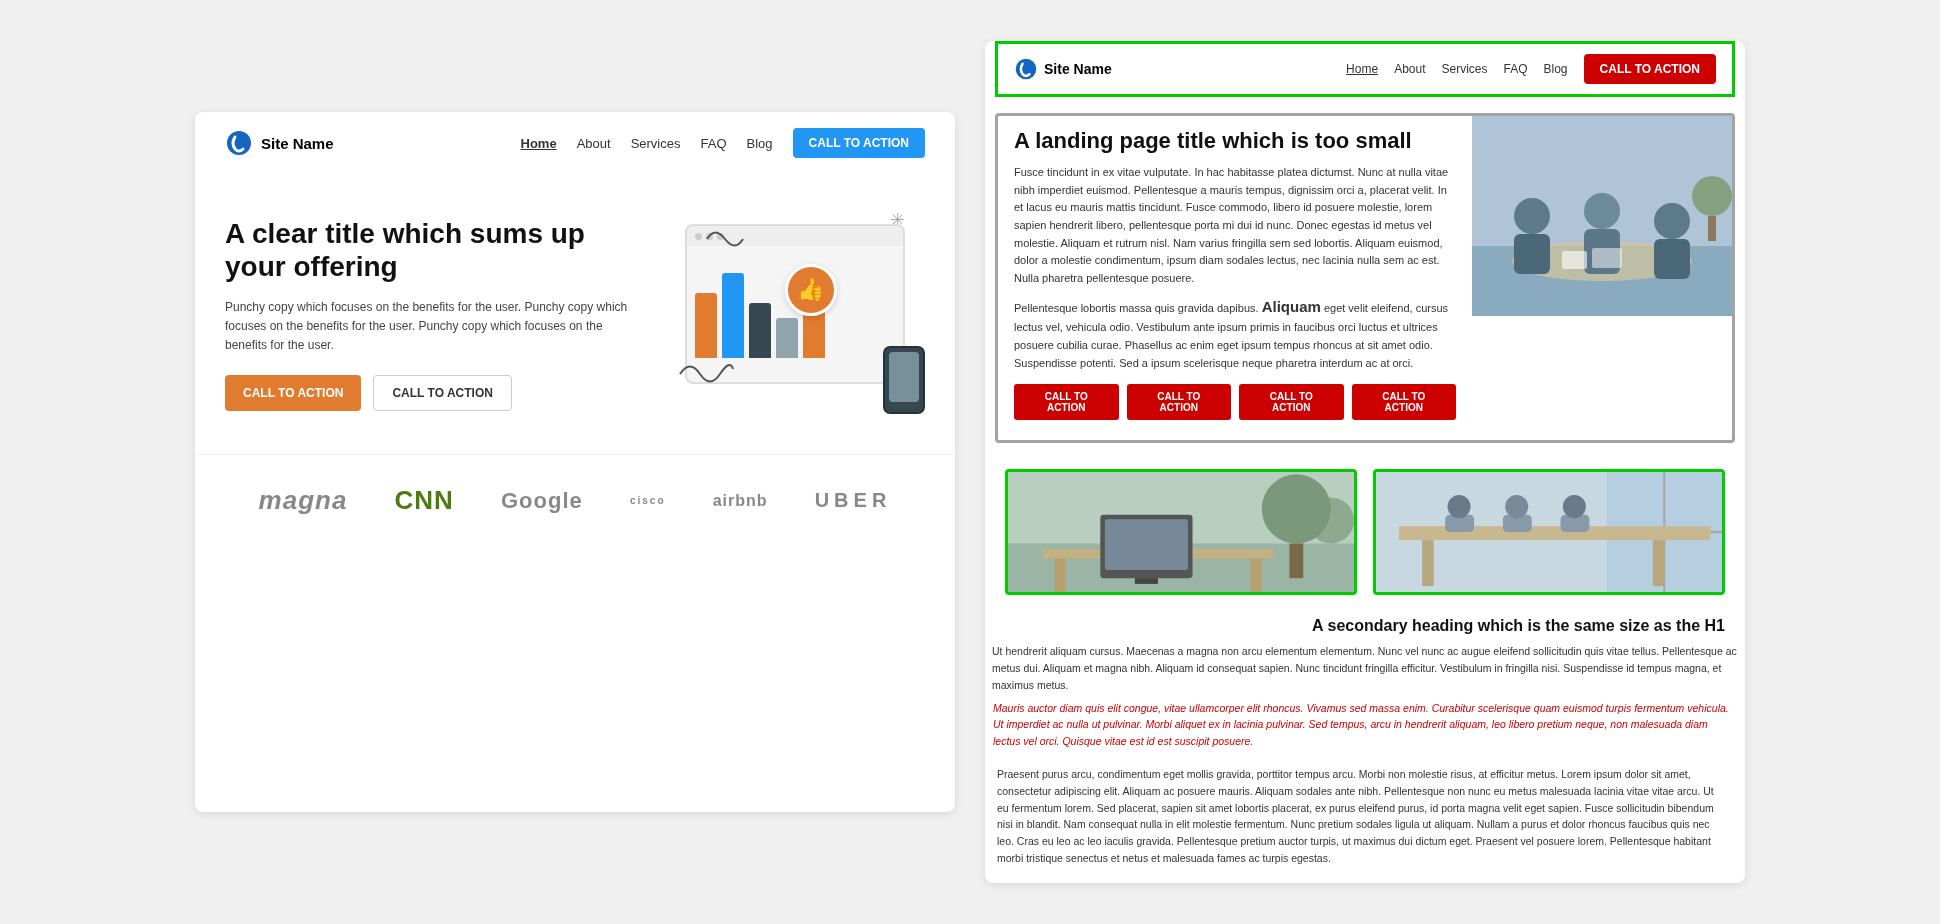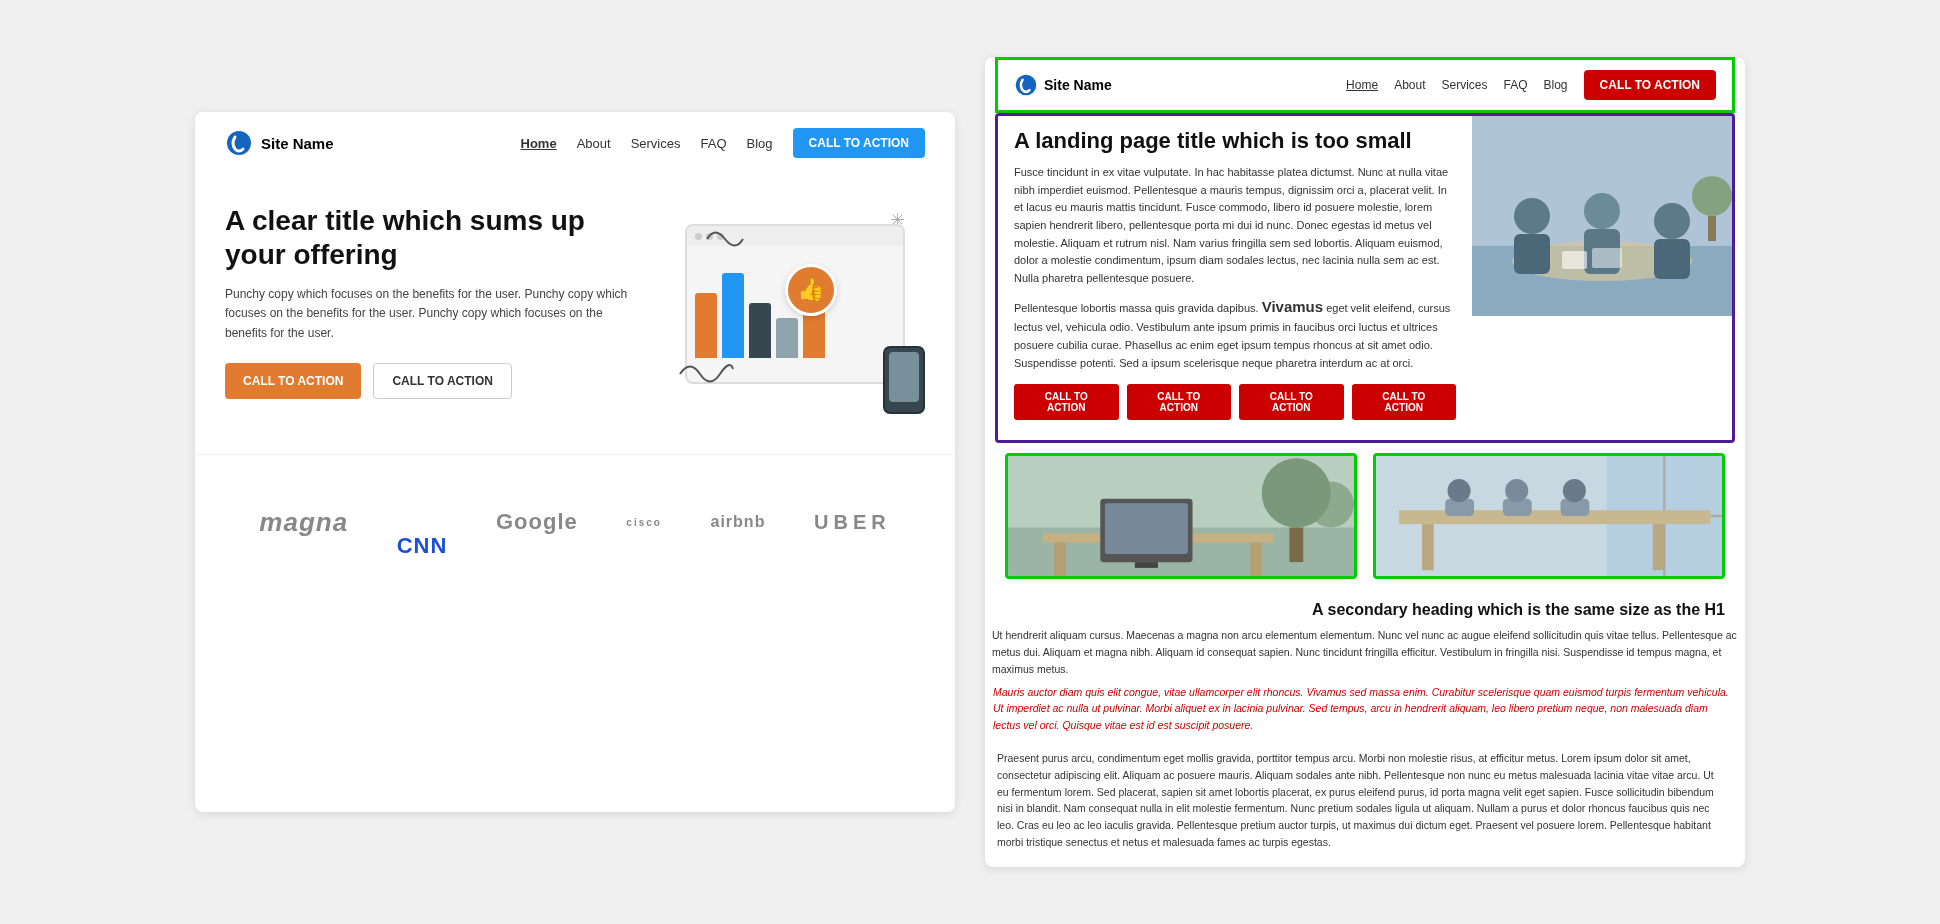--- a/index.html
+++ b/index.html
@@ -76,21 +76,21 @@
       border-radius: 4px;
       font-size: 12px;
       font-weight: bold;
       cursor: pointer;
       text-transform: uppercase;
     }
 
     
     .hero-left {
       display: flex;
-      align-items: flex-start;
+      align-items: center;
       padding: 30px 30px 20px 30px;
       gap: 20px;
     }
     .hero-text {
       flex: 1;
     }
     .hero-title {
       font-size: 28px;
       font-weight: bold;
       color: #111;
@@ -252,33 +252,33 @@
       border-top: 1px solid #f0f0f0;
       margin-top: 10px;
     }
     .logo-text {
       font-size: 22px;
       color: #888;
       font-weight: bold;
       letter-spacing: 1px;
     }
     .logo-text.ebay { color: #888; font-size: 26px; font-style: italic; }
-    .logo-text.cnn { color: #1d4ed8; font-weight: 900; font-size: 22px; margin-top: 48px; }
+    .logo-text.cnn { color: #4d7c0f; font-weight: 900; font-size: 26px; }
     .logo-text.google { color: #888; font-size: 22px; }
     .logo-text.cisco { color: #888; font-size: 10px; letter-spacing: 2px; }
     .logo-text.airbnb { color: #888; font-size: 16px; }
     .logo-text.uber { color: #888; font-size: 20px; letter-spacing: 5px; }
     .panel-right .nav-cta-btn {
       background: #cc0000;
     }
 
     
     .right-highlight-box {
-      border: 3px solid #4c1d95;
-      margin: 0 10px;
+      border: 3px solid #a3a3a3;
+      margin: 16px 10px;
       border-radius: 4px;
       overflow: hidden;
     }
 
     .landing-title {
       font-size: 22px;
       font-weight: bold;
       color: #111;
       margin-bottom: 10px;
     }
@@ -521,21 +521,21 @@
       <button class="nav-cta-btn" style="background:#cc0000;">CALL TO ACTION</button>
     </div>
   </div>
 
   <div class="right-highlight-box">
     <div class="right-image-text">
       <div class="right-text-col">
         <h2 class="landing-title">A landing page title which is too small</h2>
         <p class="body-text">Fusce tincidunt in ex vitae vulputate. In hac habitasse platea dictumst. Nunc at nulla vitae nibh imperdiet euismod. Pellentesque a mauris tempus, dignissim orci a, placerat velit. In et lacus eu mauris mattis tincidunt. Fusce commodo, libero id posuere molestie, lorem sapien hendrerit libero, pellentesque porta mi dui id nunc. Donec egestas id metus vel molestie. Aliquam et rutrum nisl. Nam varius fringilla sem sed lobortis. Aliquam euismod, dolor a molestie condimentum, ipsum diam sodales lectus, nec lacinia nulla sem ac est. Nulla pharetra pellentesque posuere.</p>
         <p class="body-text-highlight">
-          <span>Pellentesque lobortis massa quis gravida dapibus. <span class="praesent">Vivamus</span> eget velit eleifend, cursus lectus vel, vehicula odio. Vestibulum ante ipsum primis in faucibus orci luctus et ultrices posuere cubilia curae. Phasellus ac enim eget ipsum tempus rhoncus at sit amet odio. Suspendisse potenti. Sed a ipsum scelerisque neque pharetra interdum ac at orci.</span>
+          <span>Pellentesque lobortis massa quis gravida dapibus. <span class="praesent">Aliquam</span> eget velit eleifend, cursus lectus vel, vehicula odio. Vestibulum ante ipsum primis in faucibus orci luctus et ultrices posuere cubilia curae. Phasellus ac enim eget ipsum tempus rhoncus at sit amet odio. Suspendisse potenti. Sed a ipsum scelerisque neque pharetra interdum ac at orci.</span>
         </p>
         <div class="cta-row">
           <button class="btn-cta-red">CALL TO ACTION</button>
           <button class="btn-cta-red">CALL TO ACTION</button>
           <button class="btn-cta-red">CALL TO ACTION</button>
           <button class="btn-cta-red">CALL TO ACTION</button>
         </div>
       </div>
       <div class="right-img-col">
         <div class="img-placeholder">

